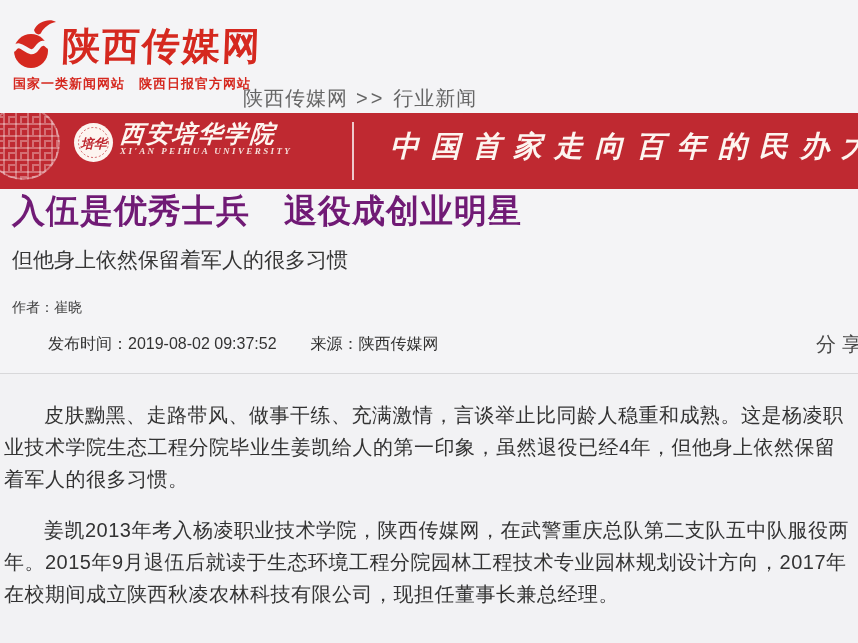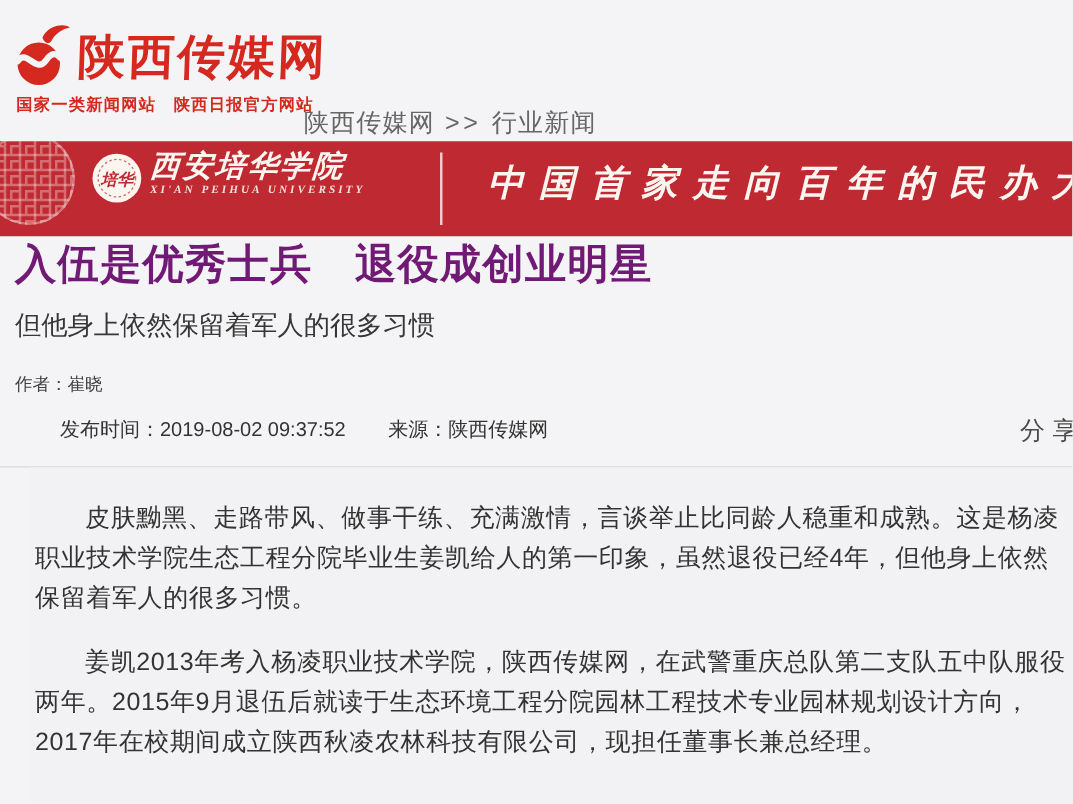--- a/index.html
+++ b/index.html
@@ -88,21 +88,21 @@
 
   
   .divider {
     position: absolute; top: 373px; left: 0; right: 0; height: 1px;
     background: #d8d8da;
   }
   .article-body {
     position: absolute; top: 374px; left: 0; right: 0; bottom: 0;
     background: #f2f2f4;
     padding: 25px 4px 0 4px;
-    font-size: 20px; line-height: 32px; color: #333; margin-left: 24px;
+    font-size: 20px; line-height: 32px; color: #333;
   }
   .article-body p { text-indent: 2em; margin-bottom: 19px; letter-spacing: 0.5px; }
 </style>
 </head>
 <body>
 
 <div class="header">
 
   <div class="logo">
     <span class="logo-icon">

